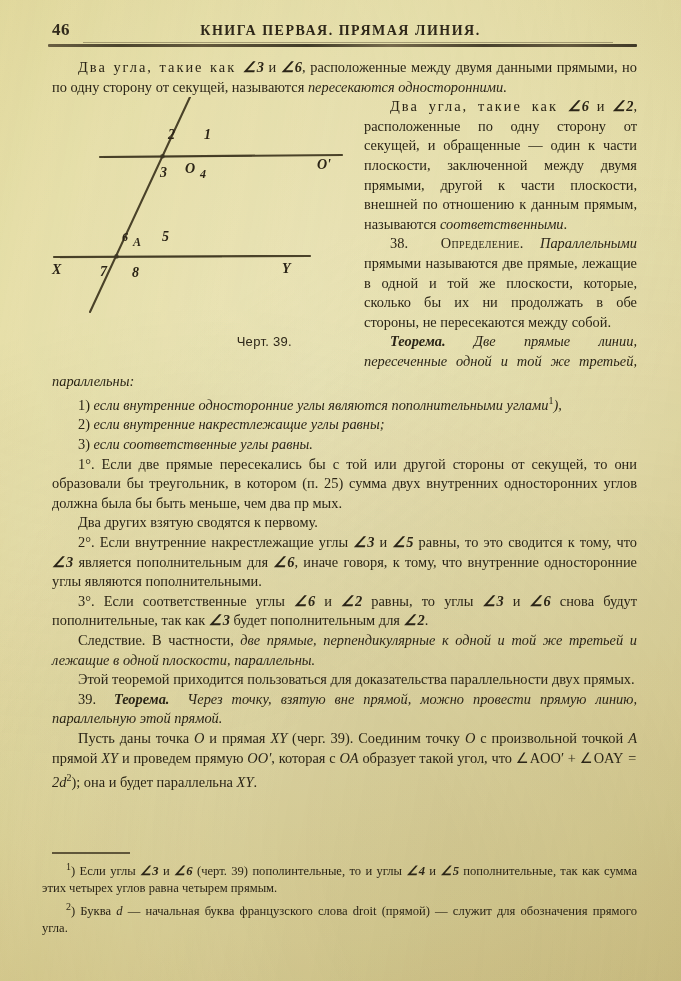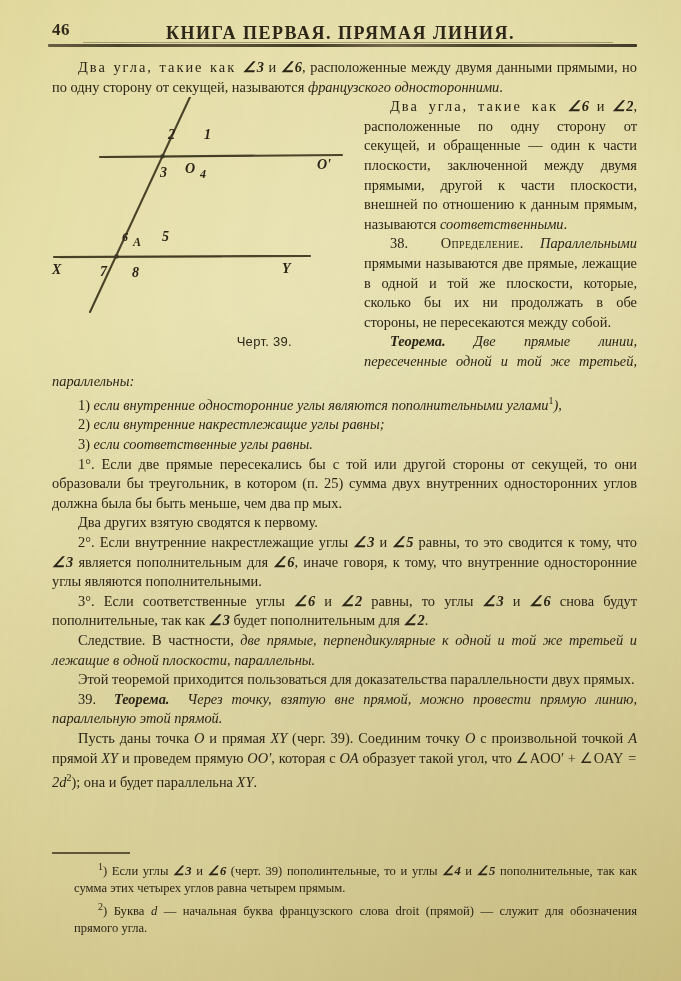--- a/index.html
+++ b/index.html
@@ -37,21 +37,21 @@
     height: 22px;
   }
   .folio {
     position:absolute; left:0; top:-2px;
     font-size: 17px; font-weight: 700; letter-spacing:.5px;
     color:#322b1c;
   }
   .run-title {
     position:absolute; left:0; right:0; top:1px;
     text-align:center;
-    font-size: 18px;
+    font-size: 14px;
     font-weight: 700;
     letter-spacing: 1.5px;
     color:#2e2719;
   }
   .rule {
     position:absolute; left: 48px; right: 44px; top: 44px;
     height: 3px;
     background: linear-gradient(90deg,
        #5d5238 0%, #3b3421 12%, #564b32 26%, #2f2a1a 44%,
        #6a5e42 58%, #37301f 74%, #564b33 88%, #2e2819 100%);
@@ -117,39 +117,39 @@
     position:absolute; left: 52px; width: 78px; top: 852px;
     height: 2px; background:#4a4129; opacity:.85;
   }
   .fnotes {
     position:absolute; left: 42px; right: 44px; top: 858px;
     font-size: 12.6px;
     line-height: 17.2px;
     text-align: justify;
     color:#2b2517;
   }
-  .fnotes .ind { text-indent: 24px; margin-left: 32px; }
+  .fnotes .ind { text-indent: 24px; }
   sup.fnm { font-size: 10px; vertical-align: super; }
   .spread { letter-spacing: 2px; }
 </style>
 </head>
 <body>
 
 <div class="page">
   <div class="ink">
 
     <div class="hdr">
       <div class="folio">46</div>
       <div class="run-title">КНИГА ПЕРВАЯ. ПРЯМАЯ ЛИНИЯ.</div>
     </div>
     <div class="rule"></div>
 
     <div class="body">
 
-      <p class="ind"><span class="spread">Два  угла,  такие  как  </span><span class="ang num">3</span><span> и  </span><span class="ang num">6</span><span>, расположенные между двумя данными прямыми, но по одну сторону от секущей, называются </span><span class="it">французского односторонними</span><span>.</span></p>
+      <p class="ind"><span class="spread">Два  угла,  такие  как  </span><span class="ang num">3</span><span> и  </span><span class="ang num">6</span><span>, расположенные между двумя данными прямыми, но по одну сторону от секущей, называются </span><span class="it">пересекаются односторонними</span><span>.</span></p>
 
       <div class="figbox">
         <div class="fig">
           <svg width="300" height="250" viewBox="0 0 300 250">
 
             <path d="M 48 60 L 290 58" stroke="#4a4229" stroke-width="2.2" fill="none" stroke-linecap="round"></path>
             <path d="M 52 60.5 L 200 59" stroke="#3a3320" stroke-width="1.1" fill="none" opacity=".55"></path>
 
             <path d="M 2 160 L 258 159" stroke="#4a4229" stroke-width="2.2" fill="none" stroke-linecap="round"></path>
             <path d="M 8 160.6 L 170 159.6" stroke="#3a3320" stroke-width="1.1" fill="none" opacity=".5"></path>

